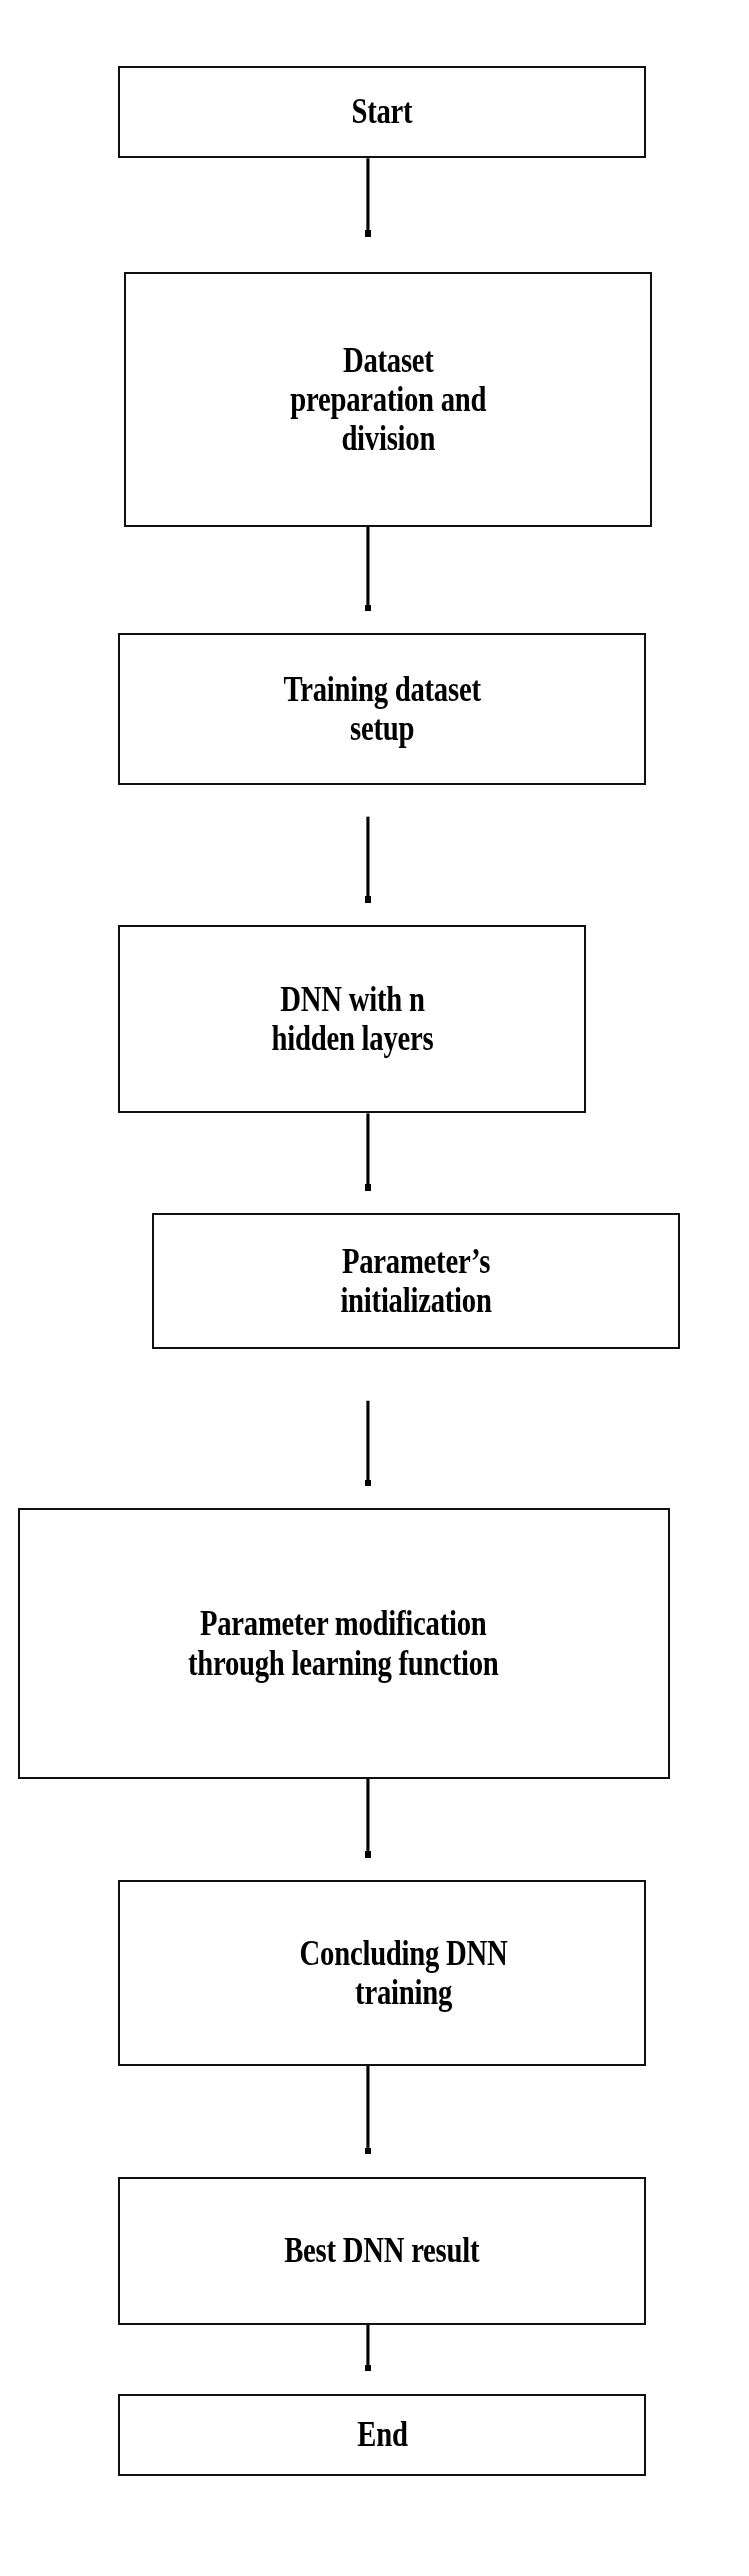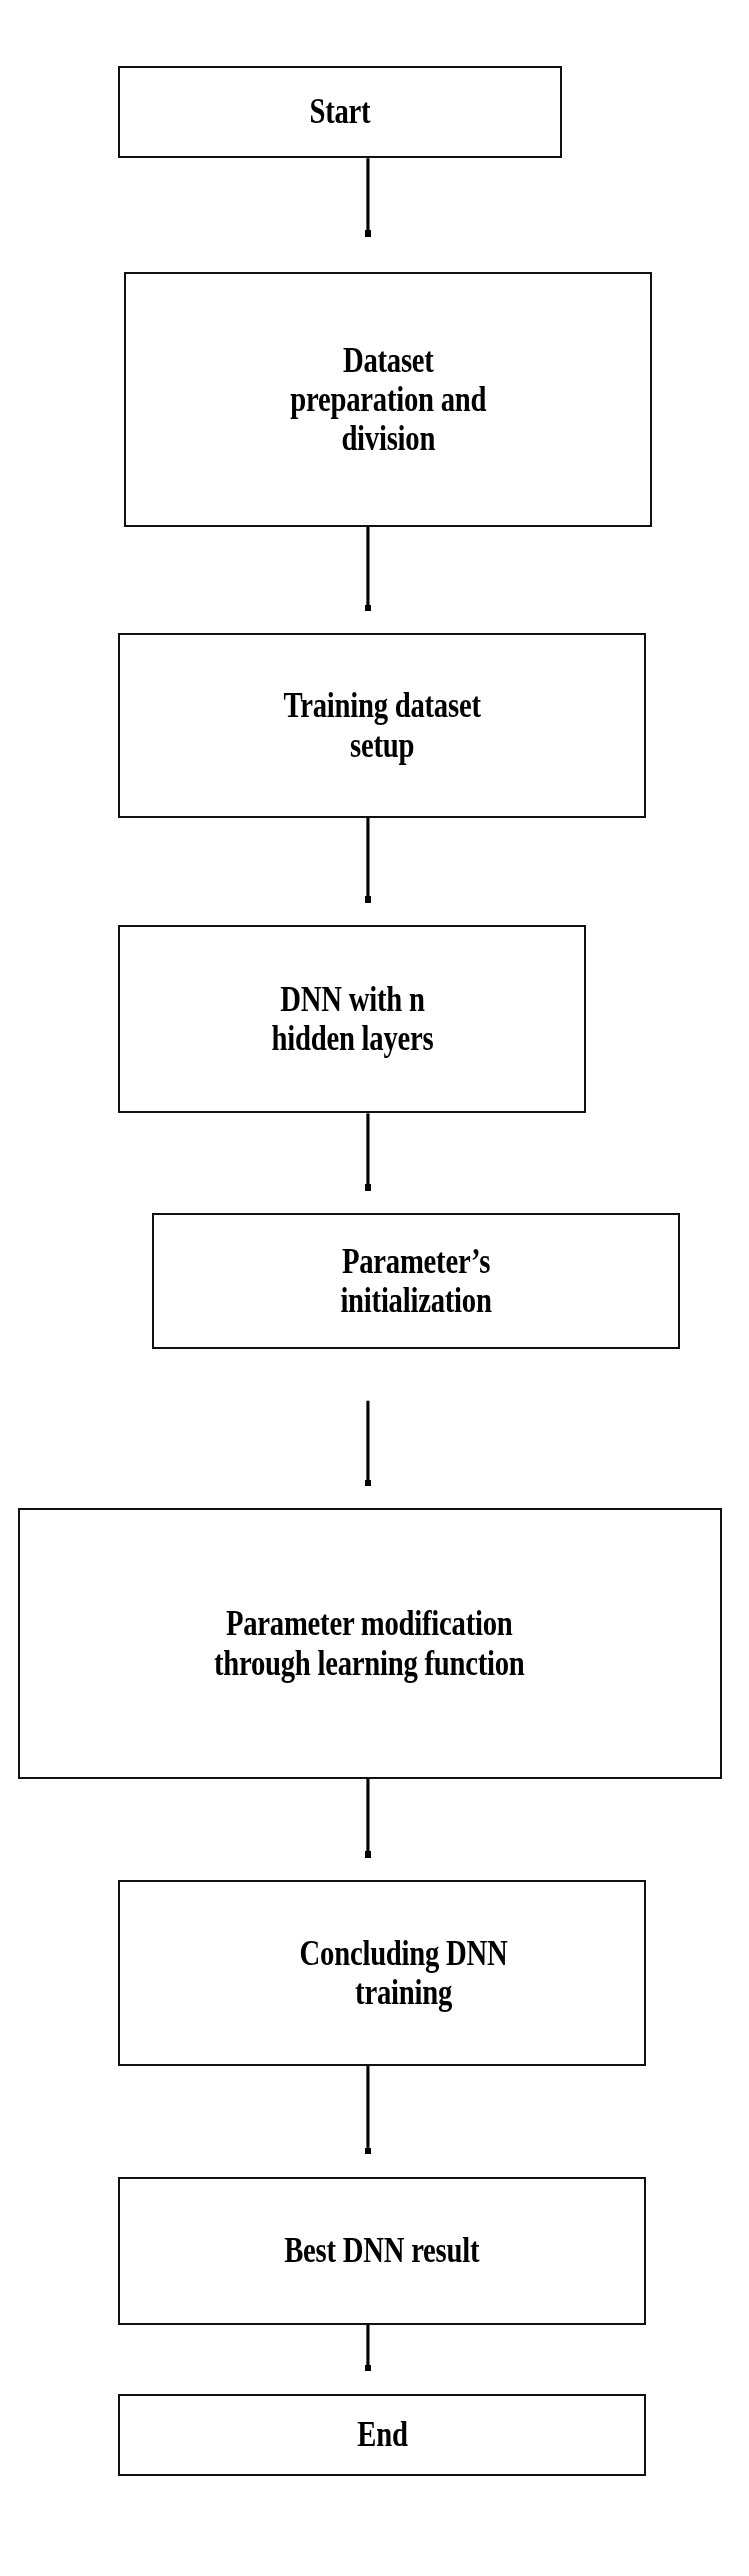--- a/index.html
+++ b/index.html
@@ -33,26 +33,26 @@
     font-weight: bold;
     color: #000000;
     line-height: 1.12;
     letter-spacing: -0.3px;
     transform: scaleX(0.82);
     transform-origin: center center;
     white-space: pre-line;
     padding: 0 8.8px;
   }
   
-  #node-start        { left: 118px; top: 66px;  width: 444px; height: 92px; }
+  #node-start        { left: 118px; top: 66px;  width: 528px; height: 92px; }
   #node-dataset      { left: 118px; top: 272px;  width: 528px; height: 255px; margin-left: 6px; }
-  #node-training     { left: 118px; top: 633px; width: 528px; height: 185px; }
+  #node-training     { left: 118px; top: 633px; width: 528px; height: 152px; }
   #node-dnn          { left: 118px; top: 925px; width: 468px; height: 188px; }
   #node-paraminit    { left: 112px; top: 1213px; width: 528px; height: 136px; margin-left: 40px; }
-  #node-parammod     { left: 17.5px;  top: 1508px; width: 704px; height: 271px; }
+  #node-parammod     { left: 17.5px;  top: 1508px; width: 652px; height: 271px; }
   #node-concluding   { left: 118px; top: 1880px; width: 528px; height: 186px; padding-left: 44px; }
   #node-bestresult   { left: 118px; top: 2177px; width: 528px; height: 148px; }
   #node-end          { left: 118px; top: 2394px; width: 528px; height: 82px; }
 
   
   #node-start      .node-label { font-size: 35px; }
   #node-dataset    .node-label { font-size: 35px; }
   #node-training   .node-label { font-size: 35px; }
   #node-dnn        .node-label { font-size: 35px; }
   #node-paraminit  .node-label { font-size: 35px; }

